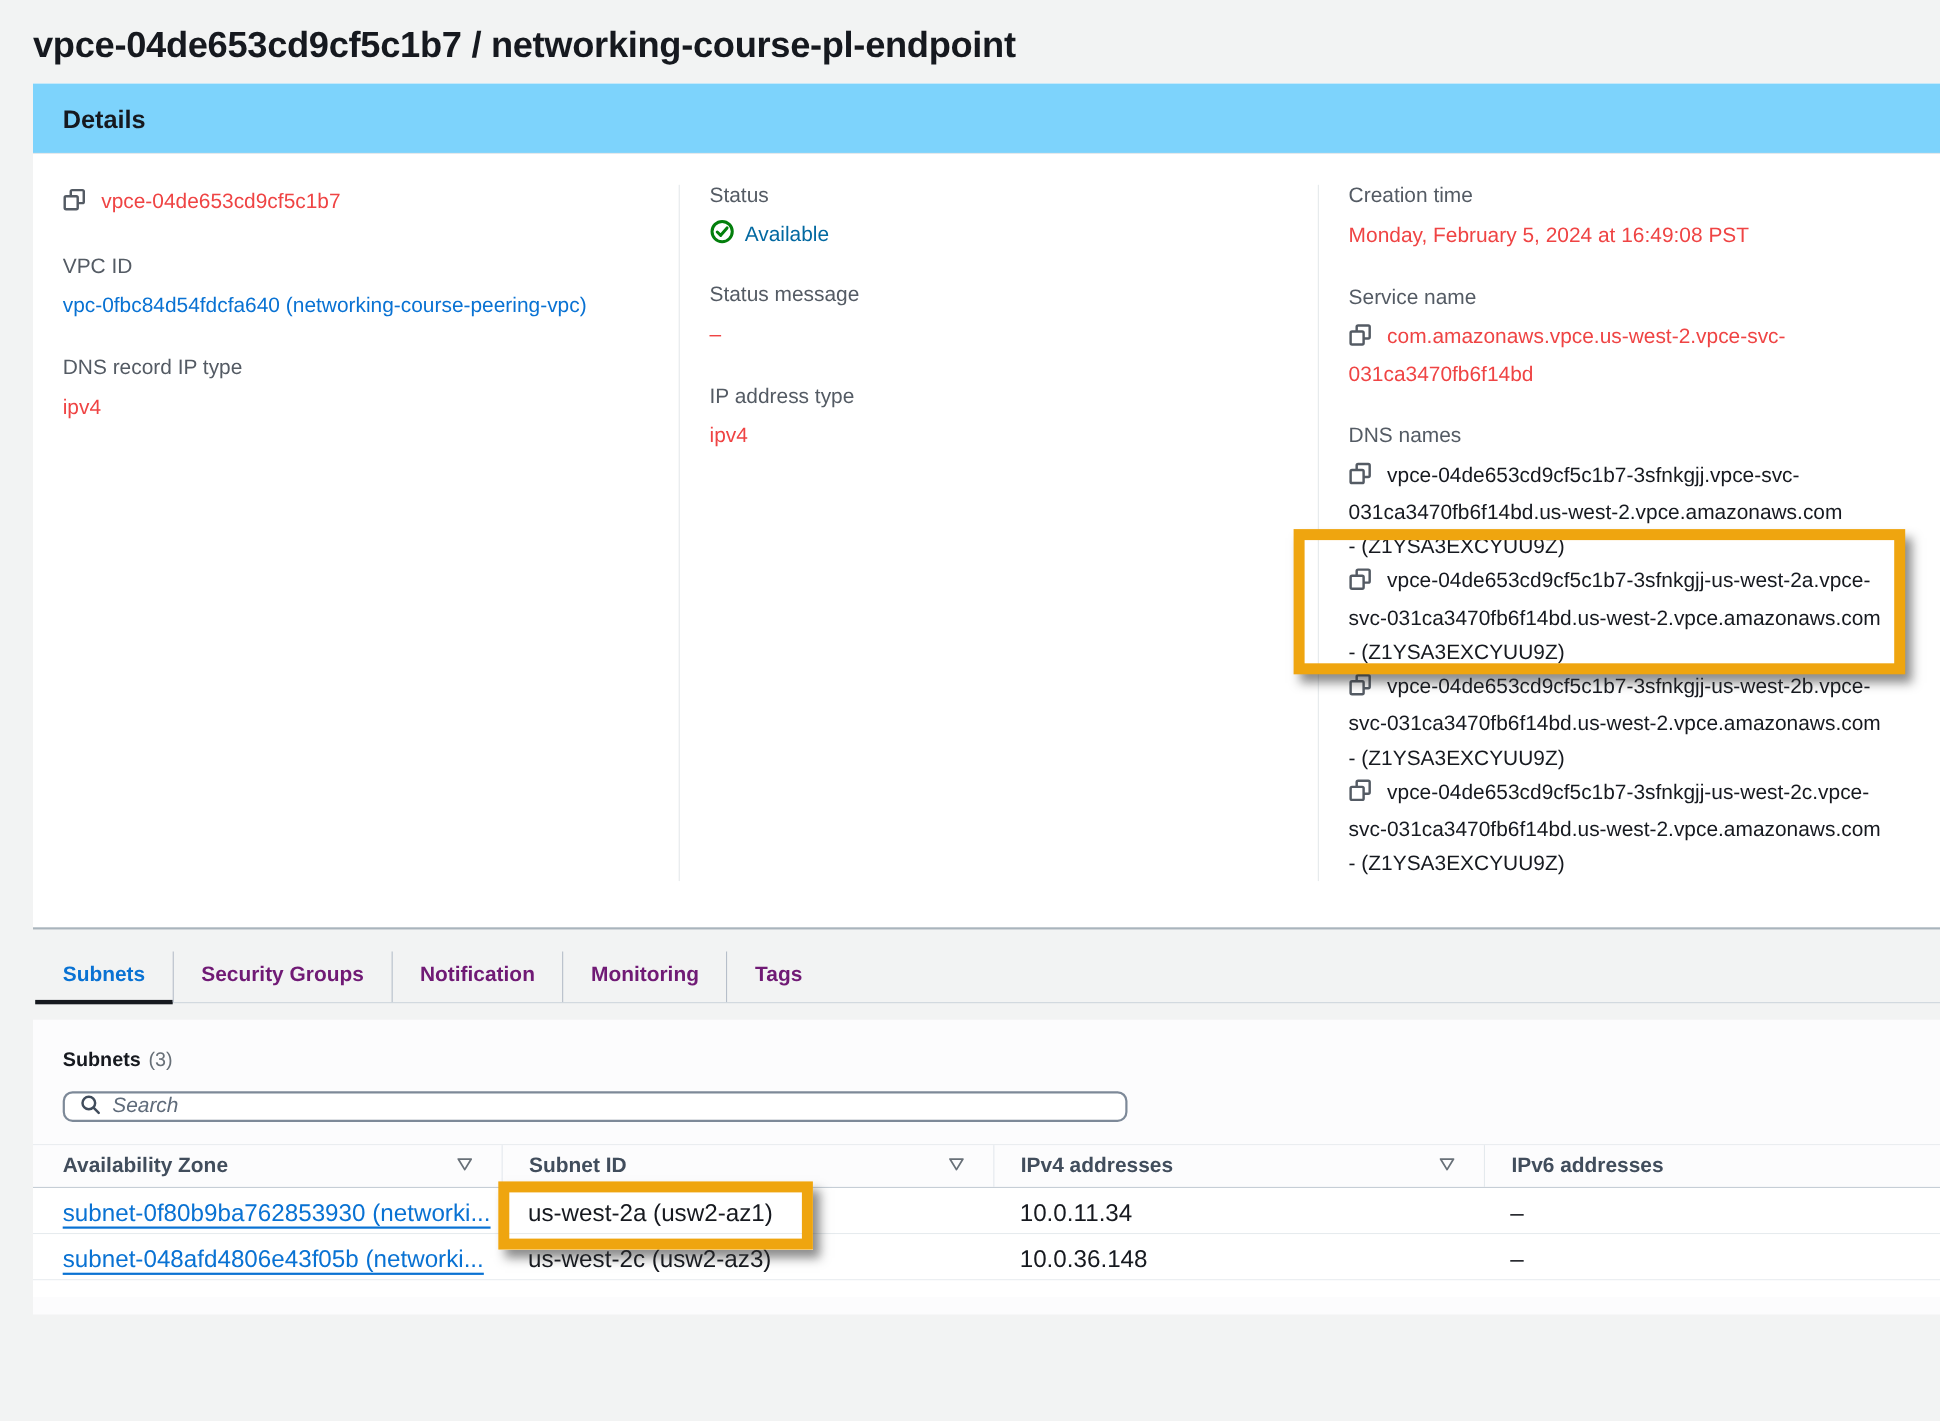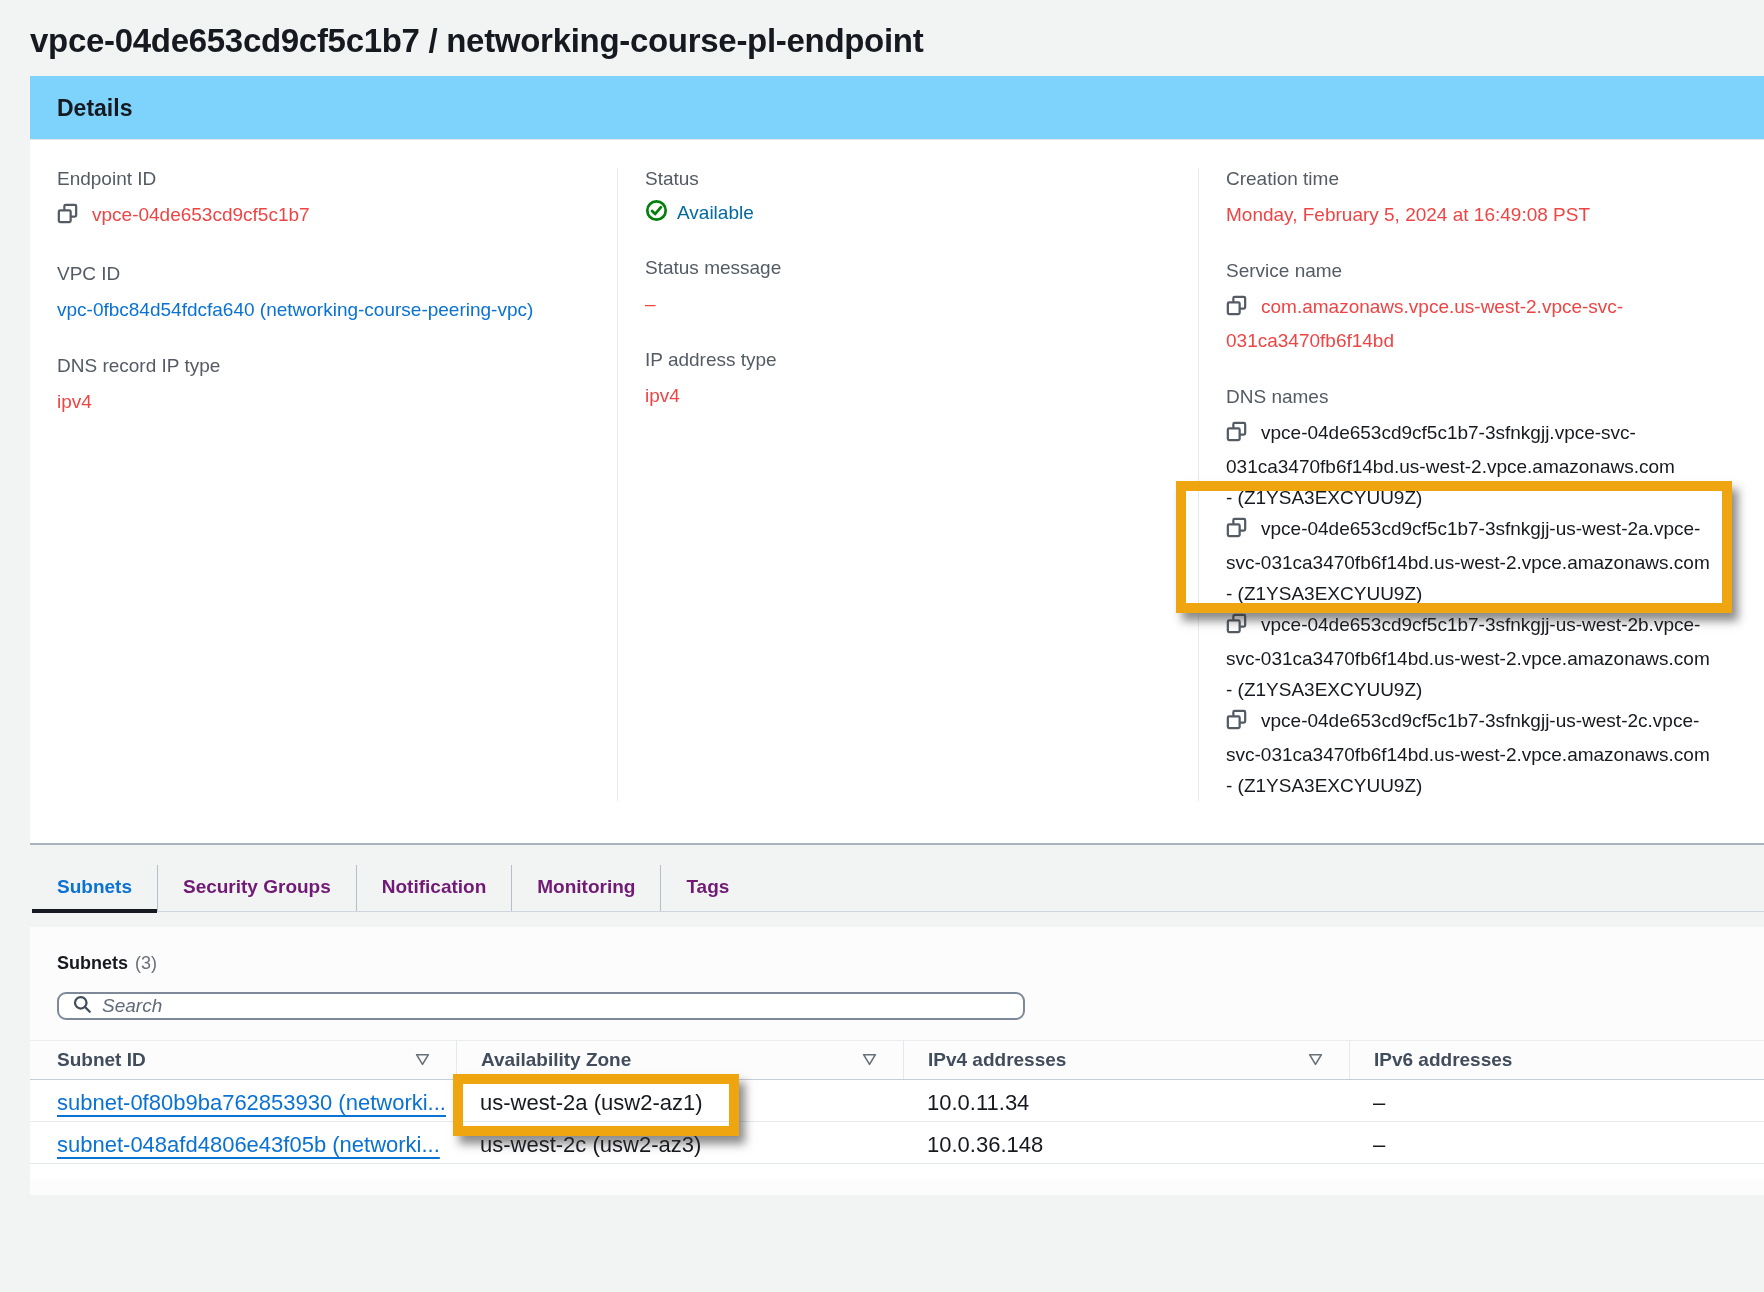--- a/index.html
+++ b/index.html
@@ -190,21 +190,20 @@
 <div class="page-title">vpce-04de653cd9cf5c1b7 / networking-course-pl-endpoint</div>
 
 <div class="details-card">
   <div class="details-card-header">
     <h2>Details</h2>
   </div>
   <div class="details-grid">
 
     <div class="details-col col1">
       <div class="field">
-        <div class="field-label">Endpoint ID</div>
         <div class="field-value">
           <span class="copy-icon"><svg width="21" height="21" viewBox="0 0 16 16">
                 <rect x="5.6" y="1.4" width="9" height="9" rx="1" fill="none" stroke="#545b64" stroke-width="1.7"></rect>
                 <rect x="1.4" y="5.6" width="9" height="9" rx="1" fill="#fff" stroke="#545b64" stroke-width="1.7"></rect>
               </svg></span><span>vpce-04de653cd9cf5c1b7</span>
         </div>
       </div>
       <div class="field">
         <div class="field-label">VPC ID</div>
         <div class="field-value link">vpc-0fbc84d54fdcfa640 (networking-course-peering-vpc)</div>
@@ -321,27 +320,27 @@
             <circle cx="7" cy="7" r="4.6" fill="none" stroke="#414d5c" stroke-width="1.8"></circle>
             <line x1="10.4" y1="10.4" x2="14.2" y2="14.2" stroke="#414d5c" stroke-width="1.8" stroke-linecap="round"></line>
           </svg></span>
       <input type="text" placeholder="Search" style="">
     </div>
   </div>
 
   <div class="subnet-table">
     <div class="t-head">
       <div class="th-cell">
-        <span>Subnet ID</span>
+        <span>Availability Zone</span>
         <span class="sort-icon"><svg width="15" height="13" viewBox="0 0 14 12">
               <path d="M1.5 1.5 L12.5 1.5 L7 10.5 Z" fill="none" stroke="#687078" stroke-width="1.5" stroke-linejoin="round"></path>
             </svg></span>
       </div>
       <div class="th-cell">
-        <span>Availability Zone</span>
+        <span>Subnet ID</span>
         <span class="sort-icon"><svg width="15" height="13" viewBox="0 0 14 12">
               <path d="M1.5 1.5 L12.5 1.5 L7 10.5 Z" fill="none" stroke="#687078" stroke-width="1.5" stroke-linejoin="round"></path>
             </svg></span>
       </div>
       <div class="th-cell">
         <span>IPv4 addresses</span>
         <span class="sort-icon"><svg width="15" height="13" viewBox="0 0 14 12">
               <path d="M1.5 1.5 L12.5 1.5 L7 10.5 Z" fill="none" stroke="#687078" stroke-width="1.5" stroke-linejoin="round"></path>
             </svg></span>
       </div>

